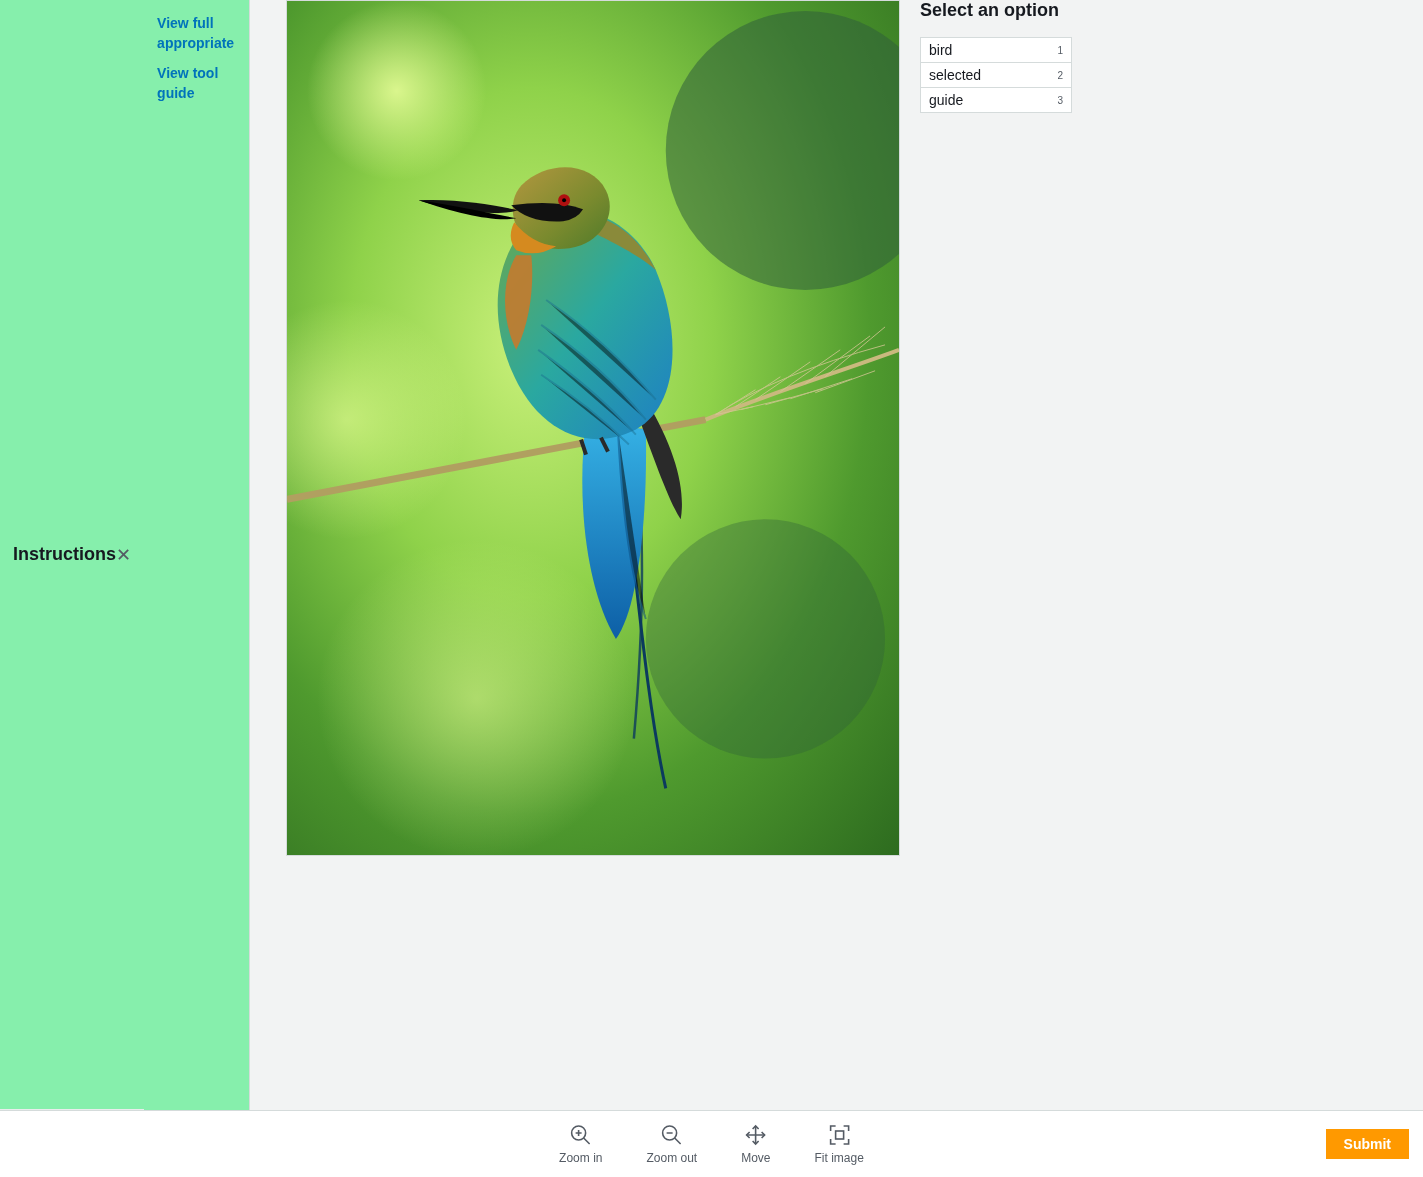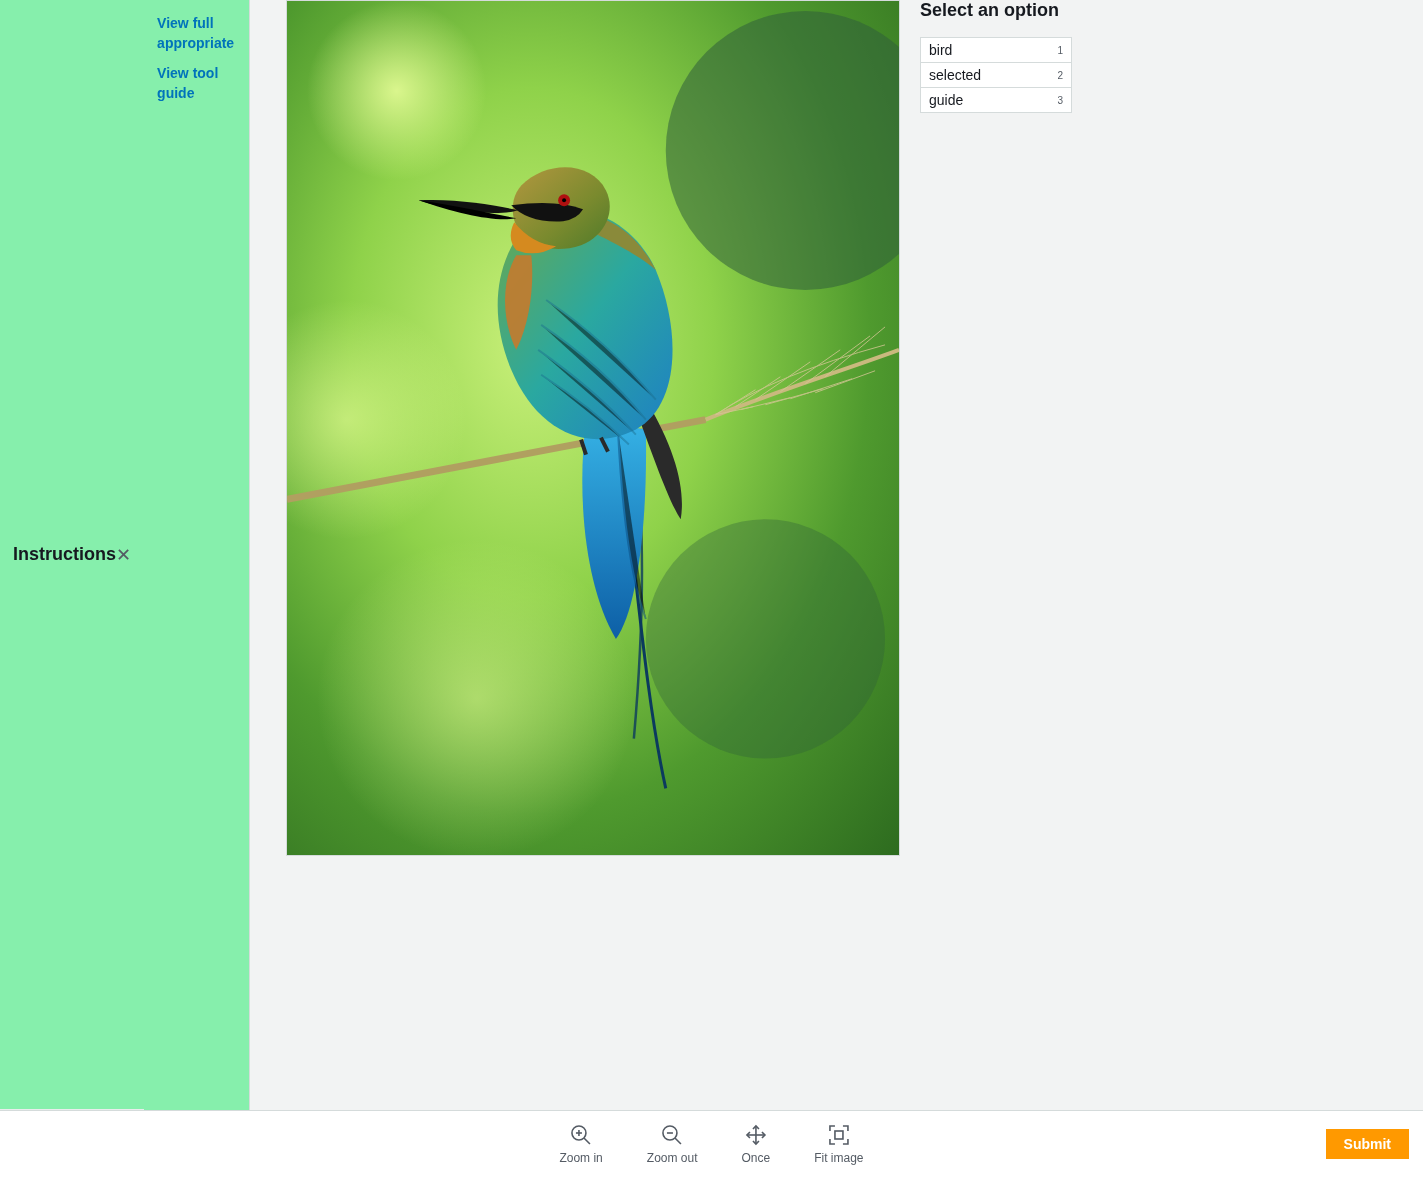--- a/index.html
+++ b/index.html
@@ -315,21 +315,21 @@
       </div>
       <div class="tool">
         <svg class="tool-icon" viewBox="0 0 24 24">
           <line x1="12" y1="3" x2="12" y2="21"></line>
             <line x1="3" y1="12" x2="21" y2="12"></line>
           <polyline points="9,6 12,3 15,6"></polyline>
             <polyline points="9,18 12,21 15,18"></polyline>
           <polyline points="6,9 3,12 6,15"></polyline>
             <polyline points="18,9 21,12 18,15"></polyline>
         </svg>
-        <span>Once</span>
+        <span>Move</span>
       </div>
       <div class="tool">
         <svg class="tool-icon" viewBox="0 0 24 24">
           <polyline points="3,8 3,3 8,3"></polyline>
             <polyline points="16,3 21,3 21,8"></polyline>
           <polyline points="21,16 21,21 16,21"></polyline>
             <polyline points="8,21 3,21 3,16"></polyline>
           <rect x="8" y="8" width="8" height="8"></rect>
         </svg>
         <span>Fit image</span>

